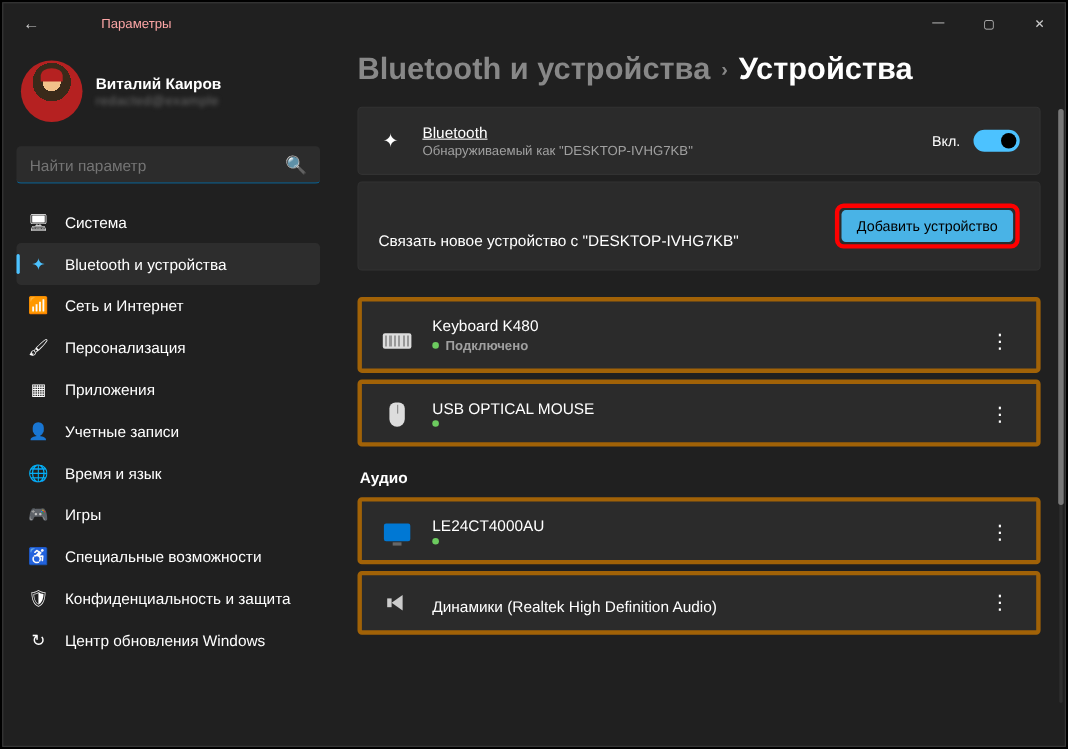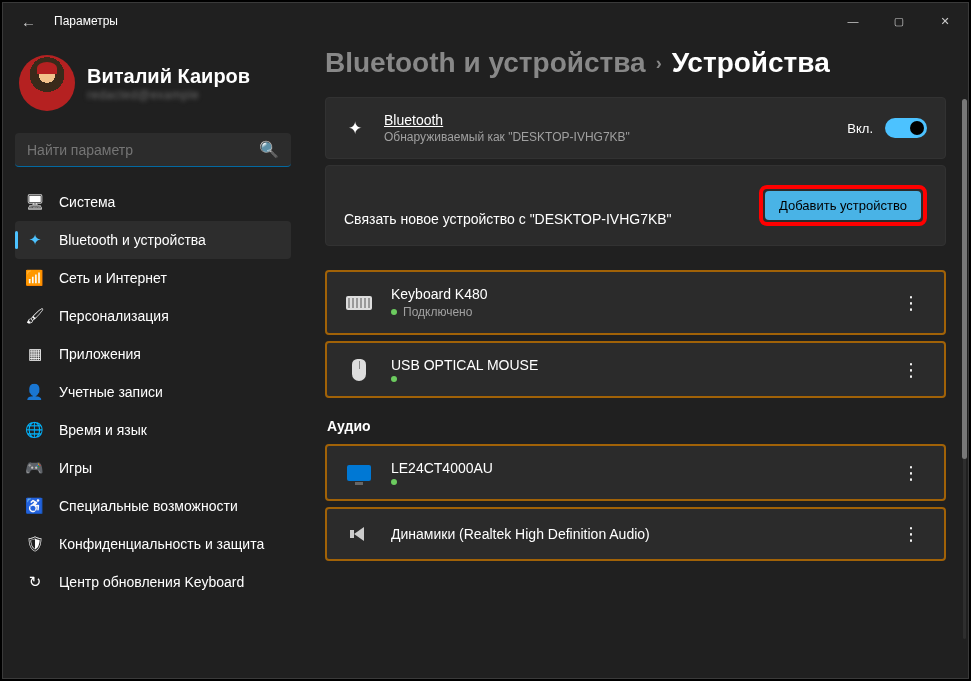--- a/index.html
+++ b/index.html
@@ -1,28 +1,28 @@
 <!DOCTYPE html>
 <html><head>
 <meta charset="utf-8">
 <style>
 * { box-sizing: border-box; margin: 0; padding: 0; font-family: "Segoe UI", sans-serif; }
 body { background: #000; width: 971px; height: 681px; overflow: hidden; }
 .window { width: 967px; height: 677px; background: #202020; border: 1px solid #3a3a3a; position: relative; margin: 2px; }
 .titlebar { height: 36px; display: flex; align-items: center; padding: 0 12px; }
 .back-btn { color: #ccc; font-size: 15px; cursor: pointer; padding: 4px 6px; margin-right: 12px; }
-.title { color: #ffffff; font-size: 12px; }
+.title { color: #fca5a5; font-size: 12px; margin-left: 38px; }
 .win-controls { position: absolute; right: 0; top: 0; display: flex; }
 .win-btn { width: 46px; height: 36px; display: flex; align-items: center; justify-content: center; color: #ccc; font-size: 11px; }
 .body { display: flex; height: calc(100% - 36px); }
 .sidebar { width: 300px; padding: 12px 12px 0 12px; color: #fff; }
 .profile { display: flex; align-items: center; margin-bottom: 18px; padding: 4px; }
 .avatar { width: 56px; height: 56px; border-radius: 50%; margin-right: 12px; background: radial-gradient(circle at 50% 35%, #f2c28b 0 18%, #3a2a1a 18% 38%, #b52121 38% 100%); position: relative; overflow: hidden; }
 .avatar::after { content:""; position:absolute; left:32%; top:12%; width:36%; height:22%; background:#b52121; border-radius:50% 50% 0 0; }
-.username { font-weight: 600; font-size: 20px; }
+.username { font-weight: 600; font-size: 14px; }
 .useremail { font-size: 12px; color: #6a6a6a; filter: blur(2px); letter-spacing: 0.5px; }
 .search { display: flex; align-items: center; background: #2c2c2c; border-bottom: 1px solid #0369a1; height: 34px; border-radius: 4px; padding: 0 12px; margin-bottom: 16px; }
 .search input { background: transparent; border: none; color: #ccc; font-size: 14px; flex: 1; outline: none; }
 .nav { list-style: none; }
 .nav li { display: flex; align-items: center; height: 38px; padding: 0 10px; border-radius: 4px; font-size: 14px; position: relative; cursor: pointer; color: #fff; }
 .nav li.active { background: #2d2d2d; }
 .nav li.active::before { content: ""; position: absolute; left: 0; top: 10px; bottom: 10px; width: 3px; background: #4cc2ff; border-radius: 2px; }
 .nav .ic { width: 20px; height: 20px; margin-right: 14px; display: flex; align-items: center; justify-content: center; font-size: 15px; }
 .main { flex: 1; padding: 8px 22px 0 22px; color: #fff; overflow: hidden; position: relative; }
 .scroll-track { position: absolute; right: 2px; top: 60px; width: 3px; height: 540px; background: #2e2e2e; border-radius: 2px; }
@@ -36,24 +36,24 @@
 .card .sub { font-size: 12px; color: #a0a0a0; margin-top: 2px; }
 .spacer { flex: 1; }
 .toggle-label { font-size: 13px; margin-right: 12px; }
 .toggle { width: 42px; height: 20px; background: #4cc2ff; border-radius: 10px; position: relative; }
 .toggle::after { content:""; position:absolute; right:3px; top:3px; width:14px; height:14px; background:#000; border-radius:50%; }
 .add-row { background: #2b2b2b; border: 1px solid #323232; border-radius: 4px; padding: 18px; display: flex; align-items: center; margin-bottom: 24px; }
 .add-row .label { font-size: 14px; margin-top: 27px; }
 .btn-highlight { border: 4px solid #ff0000; border-radius: 8px; padding: 2px; margin-left: auto; }
 .btn { background: #49b3e6; color: #000; font-size: 13px; padding: 7px 14px; border-radius: 4px; border: none; cursor: pointer; }
 .section-title { font-size: 14px; font-weight: 600; margin: 6px 0 10px 2px; }
-.dev-card { background: #2b2b2b; border: 2px solid #a16207; border-radius: 4px; padding: 14px 18px; margin-bottom: 6px; display: flex; align-items: center; }
+.dev-card { background: #2b2b2b; border: 4px solid #a16207; border-radius: 4px; padding: 14px 18px; margin-bottom: 6px; display: flex; align-items: flex-end; }
 .dev-ic { width: 28px; height: 22px; margin-right: 18px; display:flex; align-items:center; justify-content:center; }
 .dev-name { font-size: 14px; }
-.dev-status { font-size: 12px; color: #a0a0a0; display: flex; align-items: center; margin-top: 3px; }
+.dev-status { font-size: 12px; color: #a0a0a0; display: flex; align-items: center; margin-top: 3px; font-weight: bold; }
 .dot { width: 6px; height: 6px; background: #6ccb5f; border-radius: 50%; margin-right: 6px; }
 .more { color: #fff; font-size: 18px; cursor: pointer; padding: 0 4px; letter-spacing: 2px; }
 .kbd-ic { width:26px; height:14px; background:#ddd; border-radius:2px; position:relative; }
 .kbd-ic::after{content:"";position:absolute;inset:2px;background:repeating-linear-gradient(90deg,#999 0 2px,#ddd 2px 4px);}
 .mouse-ic { width:14px; height:22px; background:#ddd; border-radius:7px 7px 9px 9px; position:relative; }
 .mouse-ic::after{content:"";position:absolute;left:50%;top:2px;width:1px;height:8px;background:#888;}
 .mon-ic { width:24px; height:16px; background:#0078d4; border-radius:2px; position:relative; }
 .mon-ic::after{content:"";position:absolute;left:8px;bottom:-4px;width:8px;height:3px;background:#666;}
 .spk-ic { width:0;height:0;border-top:7px solid transparent;border-bottom:7px solid transparent;border-right:10px solid #ccc; position:relative; }
 .spk-ic::before{content:"";position:absolute;left:-4px;top:-4px;width:4px;height:8px;background:#ccc;}
@@ -123,21 +123,21 @@
         <li>
             <span class="ic" style="color:#4cc2ff">♿</span>
             <span>Специальные возможности</span>
           </li>
         <li>
             <span class="ic">🛡</span>
             <span>Конфиденциальность и защита</span>
           </li>
         <li>
             <span class="ic">↻</span>
-            <span>Центр обновления Keyboard</span>
+            <span>Центр обновления Windows</span>
           </li>
       </ul>
     </div>
 
     <div class="main">
       <div class="breadcrumb">
         <span class="bc-parent">Bluetooth и устройства</span>
         <span class="bc-sep">›</span>
         <span>Устройства</span>
       </div>

